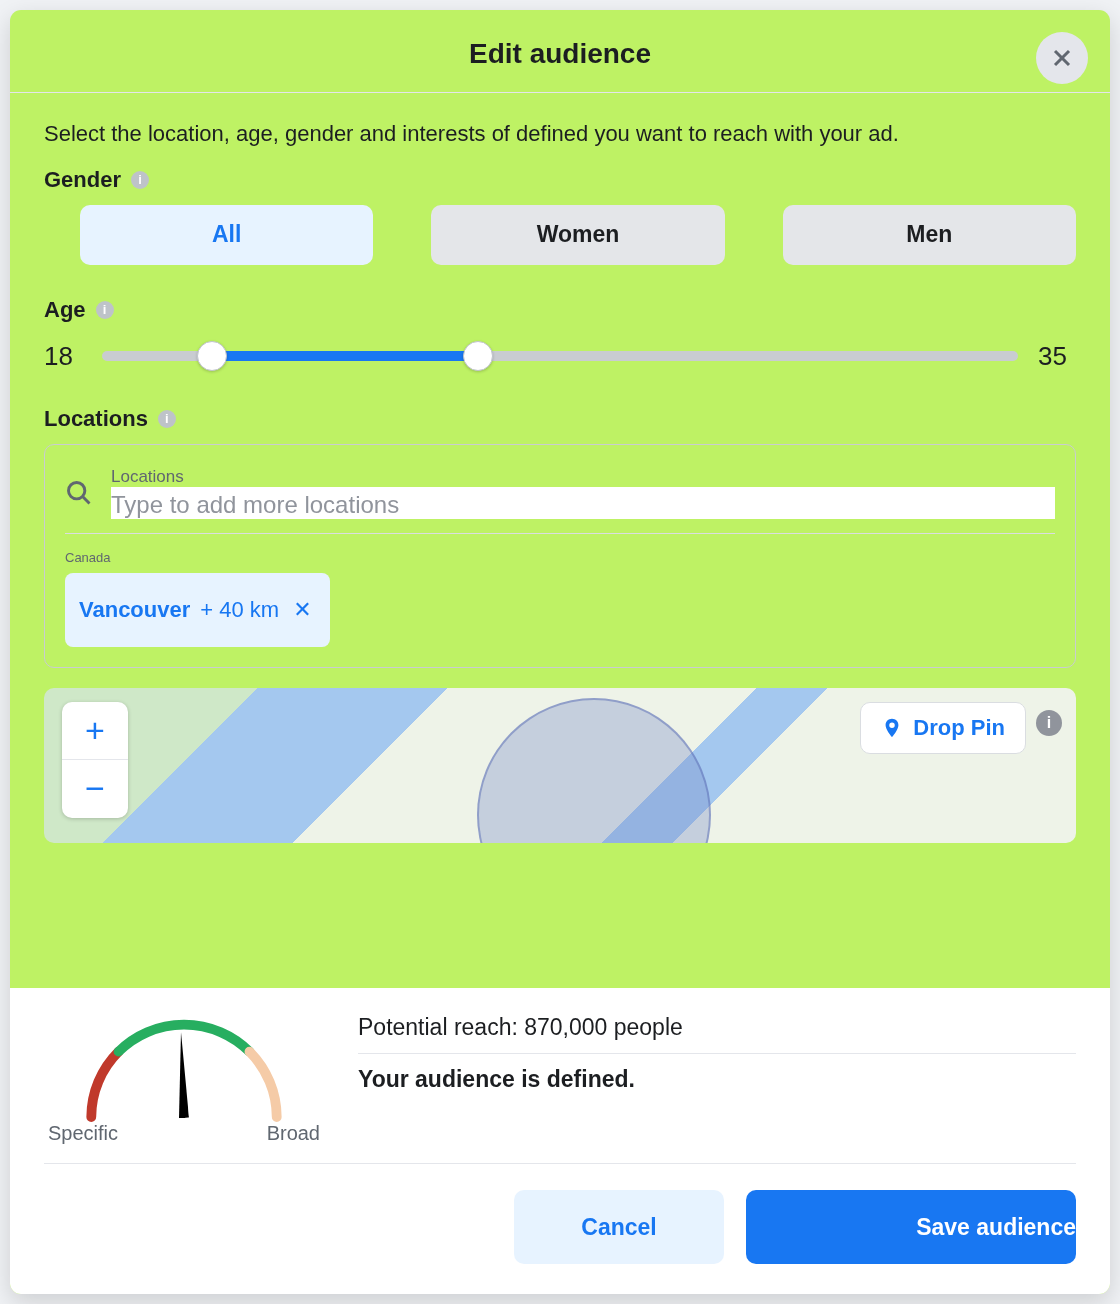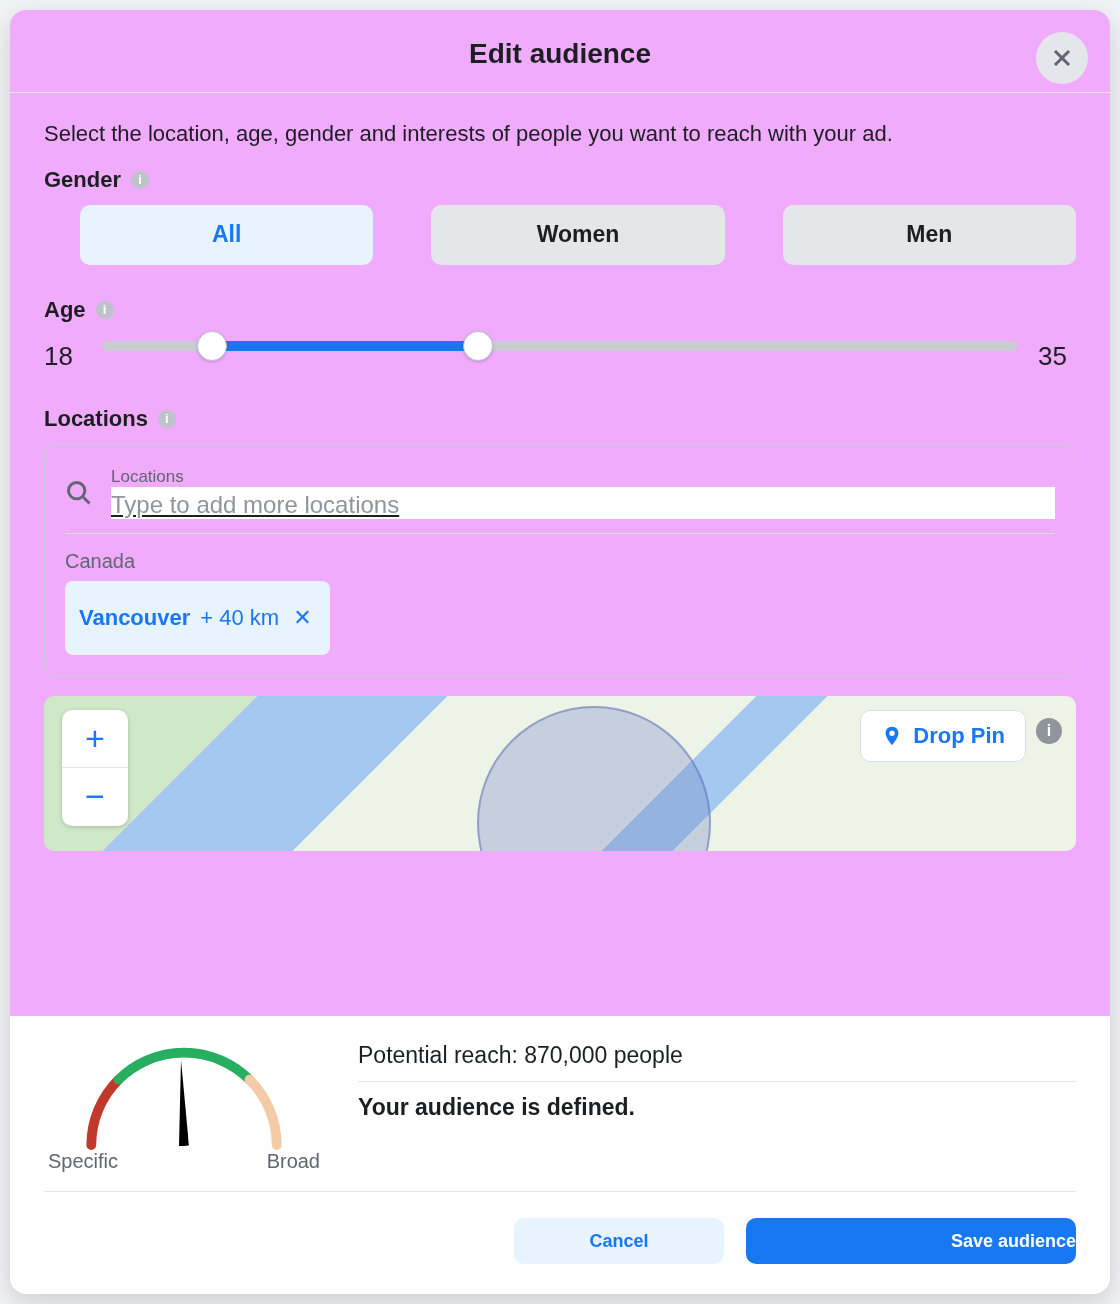--- a/index.html
+++ b/index.html
@@ -7,22 +7,22 @@
     font-family: -apple-system, BlinkMacSystemFont, "Segoe UI", Helvetica, Arial, sans-serif;
     background: #f0f2f5;
     width: 1120px;
     height: 1304px;
     position: relative;
     color: #1c1e21;
   }
   .modal {
     position: absolute;
     top: 10px; left: 10px; right: 10px; bottom: 10px;
-    background: #f0abfc;
-    border-radius: 16px;
+    background: #bef264;
+    border-radius: 11px;
     box-shadow: 0 8px 24px rgba(0,0,0,.15);
     overflow: hidden;
     display: flex;
     flex-direction: column;
   }
   .modal-header {
     position: relative;
     text-align: center;
     padding: 28px 20px 22px;
     border-bottom: 1px solid #e4e6eb;
@@ -46,21 +46,21 @@
     color: #fff; font-size: 13px; font-weight: 700;
     display:inline-flex; align-items:center; justify-content:center;
   }
   .seg-group { display: flex; gap: 22px; margin-bottom: 32px; }
   .seg-btn {
     flex:1; height: 60px; border:none; border-radius: 10px;
     font-size: 23px; font-weight: 700; cursor: pointer;
     background: #e4e6e9; color:#1c1e21;margin-left:36px;
   }
   .seg-btn.active { background: #e7f3ff; color:#1877f2; }
-  .age-row { display:flex; gap:20px; margin: 18px 0 34px; }
+  .age-row { display:flex; align-items:center; gap:20px; margin: 18px 0 34px; }
   .age-val { font-size: 26px; font-weight: 500; min-width: 38px; }
   .slider {
     position: relative; flex:1; height: 10px; background: #c9ccd1; border-radius: 5px;
   }
   .slider-fill {
     position:absolute; top:0; bottom:0; left:12%; right:59%;
     background:#1877f2; border-radius:5px;
   }
   .slider-thumb {
     position:absolute; top:50%; width:30px; height:30px; border-radius:50%;
@@ -72,24 +72,23 @@
   .loc-box {
     border: 1.5px solid #c9ccd1; border-radius: 10px; padding: 16px 20px 20px; margin-bottom: 20px;
   }
   .loc-search { display:flex; align-items:center; gap:18px; border-bottom:1px solid #dadde1; padding:6px 0 14px; }
   .loc-search svg { width:28px; height:28px; stroke:#606770; stroke-width:2.5; fill:none; }
   .loc-search-col { flex:1; }
   .loc-minilabel { font-size:17px; color:#606770; }
   .loc-input {
     width:100%; border:none; font-size:24px; padding:4px 0 0; outline:none;
     color:#1c1e21;
-    text-decoration:underline;
   }
   .loc-input::placeholder { color:#90949c; }
-  .country-label { font-size:20px; color:#606770; margin:16px 0 8px; }
+  .country-label { font-size:13px; color:#606770; margin:16px 0 8px; }
   .loc-chip {
     display:inline-flex; align-items:flex-start; gap:10px;
     background:#e7f3ff; border-radius:8px; padding:24px 14px;
     font-size:22px; color:#1877f2; font-weight:600;
   }
   .loc-chip .radius { font-weight:400; }
   .loc-chip .chip-x { font-weight:400; cursor:pointer; padding:0 4px; }
   .map-wrap {
     position:relative; height:155px; border-radius:10px; overflow:hidden;
     background: linear-gradient(135deg,#cfe8c8 0 18%, #a4c8ef 18% 34%, #eef3e8 34% 60%, #a4c8ef 60% 66%, #eef3e8 66% 100%);
@@ -131,22 +130,22 @@
     background:#000; transform-origin: bottom center; transform: translateX(-50%) rotate(-2deg);
     clip-path: polygon(50% 0, 100% 100%, 0 100%);
     width:10px;
   }
   .gauge-labels { display:flex; justify-content:space-between; font-size:20px; color:#606770; padding:0 4px; margin-top:-6px;text-align:center;}
   .reach-text { flex:1; padding-top:6px; }
   .reach-line1 { font-size:23px; margin-bottom:12px; padding-bottom:12px; border-bottom:1px solid #e4e6eb;}
   .reach-line2 { font-size:23px;font-weight:bold; }
   .btn-row { display:flex; justify-content:flex-end; gap:22px; margin-top:26px; }
   .btn {
-    min-width:210px; height:46px; border:none; border-radius:10px;
-    font-size:18px; font-weight:700; cursor:pointer;
+    min-width:210px; height:74px; border:none; border-radius:10px;
+    font-size:23px; font-weight:700; cursor:pointer;
   }
   .btn-cancel { background:#e7f3ff; color:#1877f2; }
   .btn-save { background:#1877f2; color:#fff; min-width:330px;text-align:right; }
 </style>
 </head>
 <body>
 
 <div class="modal">
 
   <div class="modal-header">
@@ -154,21 +153,21 @@
     <button class="close-btn">
       <svg viewBox="0 0 24 24">
           <line x1="5" y1="5" x2="19" y2="19"></line>
           <line x1="19" y1="5" x2="5" y2="19"></line>
         </svg>
     </button>
   </div>
 
   <div class="modal-body">
 
-    <p class="intro">Select the location, age, gender and interests of people you want to reach with your ad.</p>
+    <p class="intro">Select the location, age, gender and interests of defined you want to reach with your ad.</p>
 
     <div class="section-label">
       <span>Gender</span>
       <span class="info-dot">i</span>
     </div>
     <div class="seg-group">
       <button class="seg-btn active">All</button>
       <button class="seg-btn">Women</button>
       <button class="seg-btn">Men</button>
     </div>

